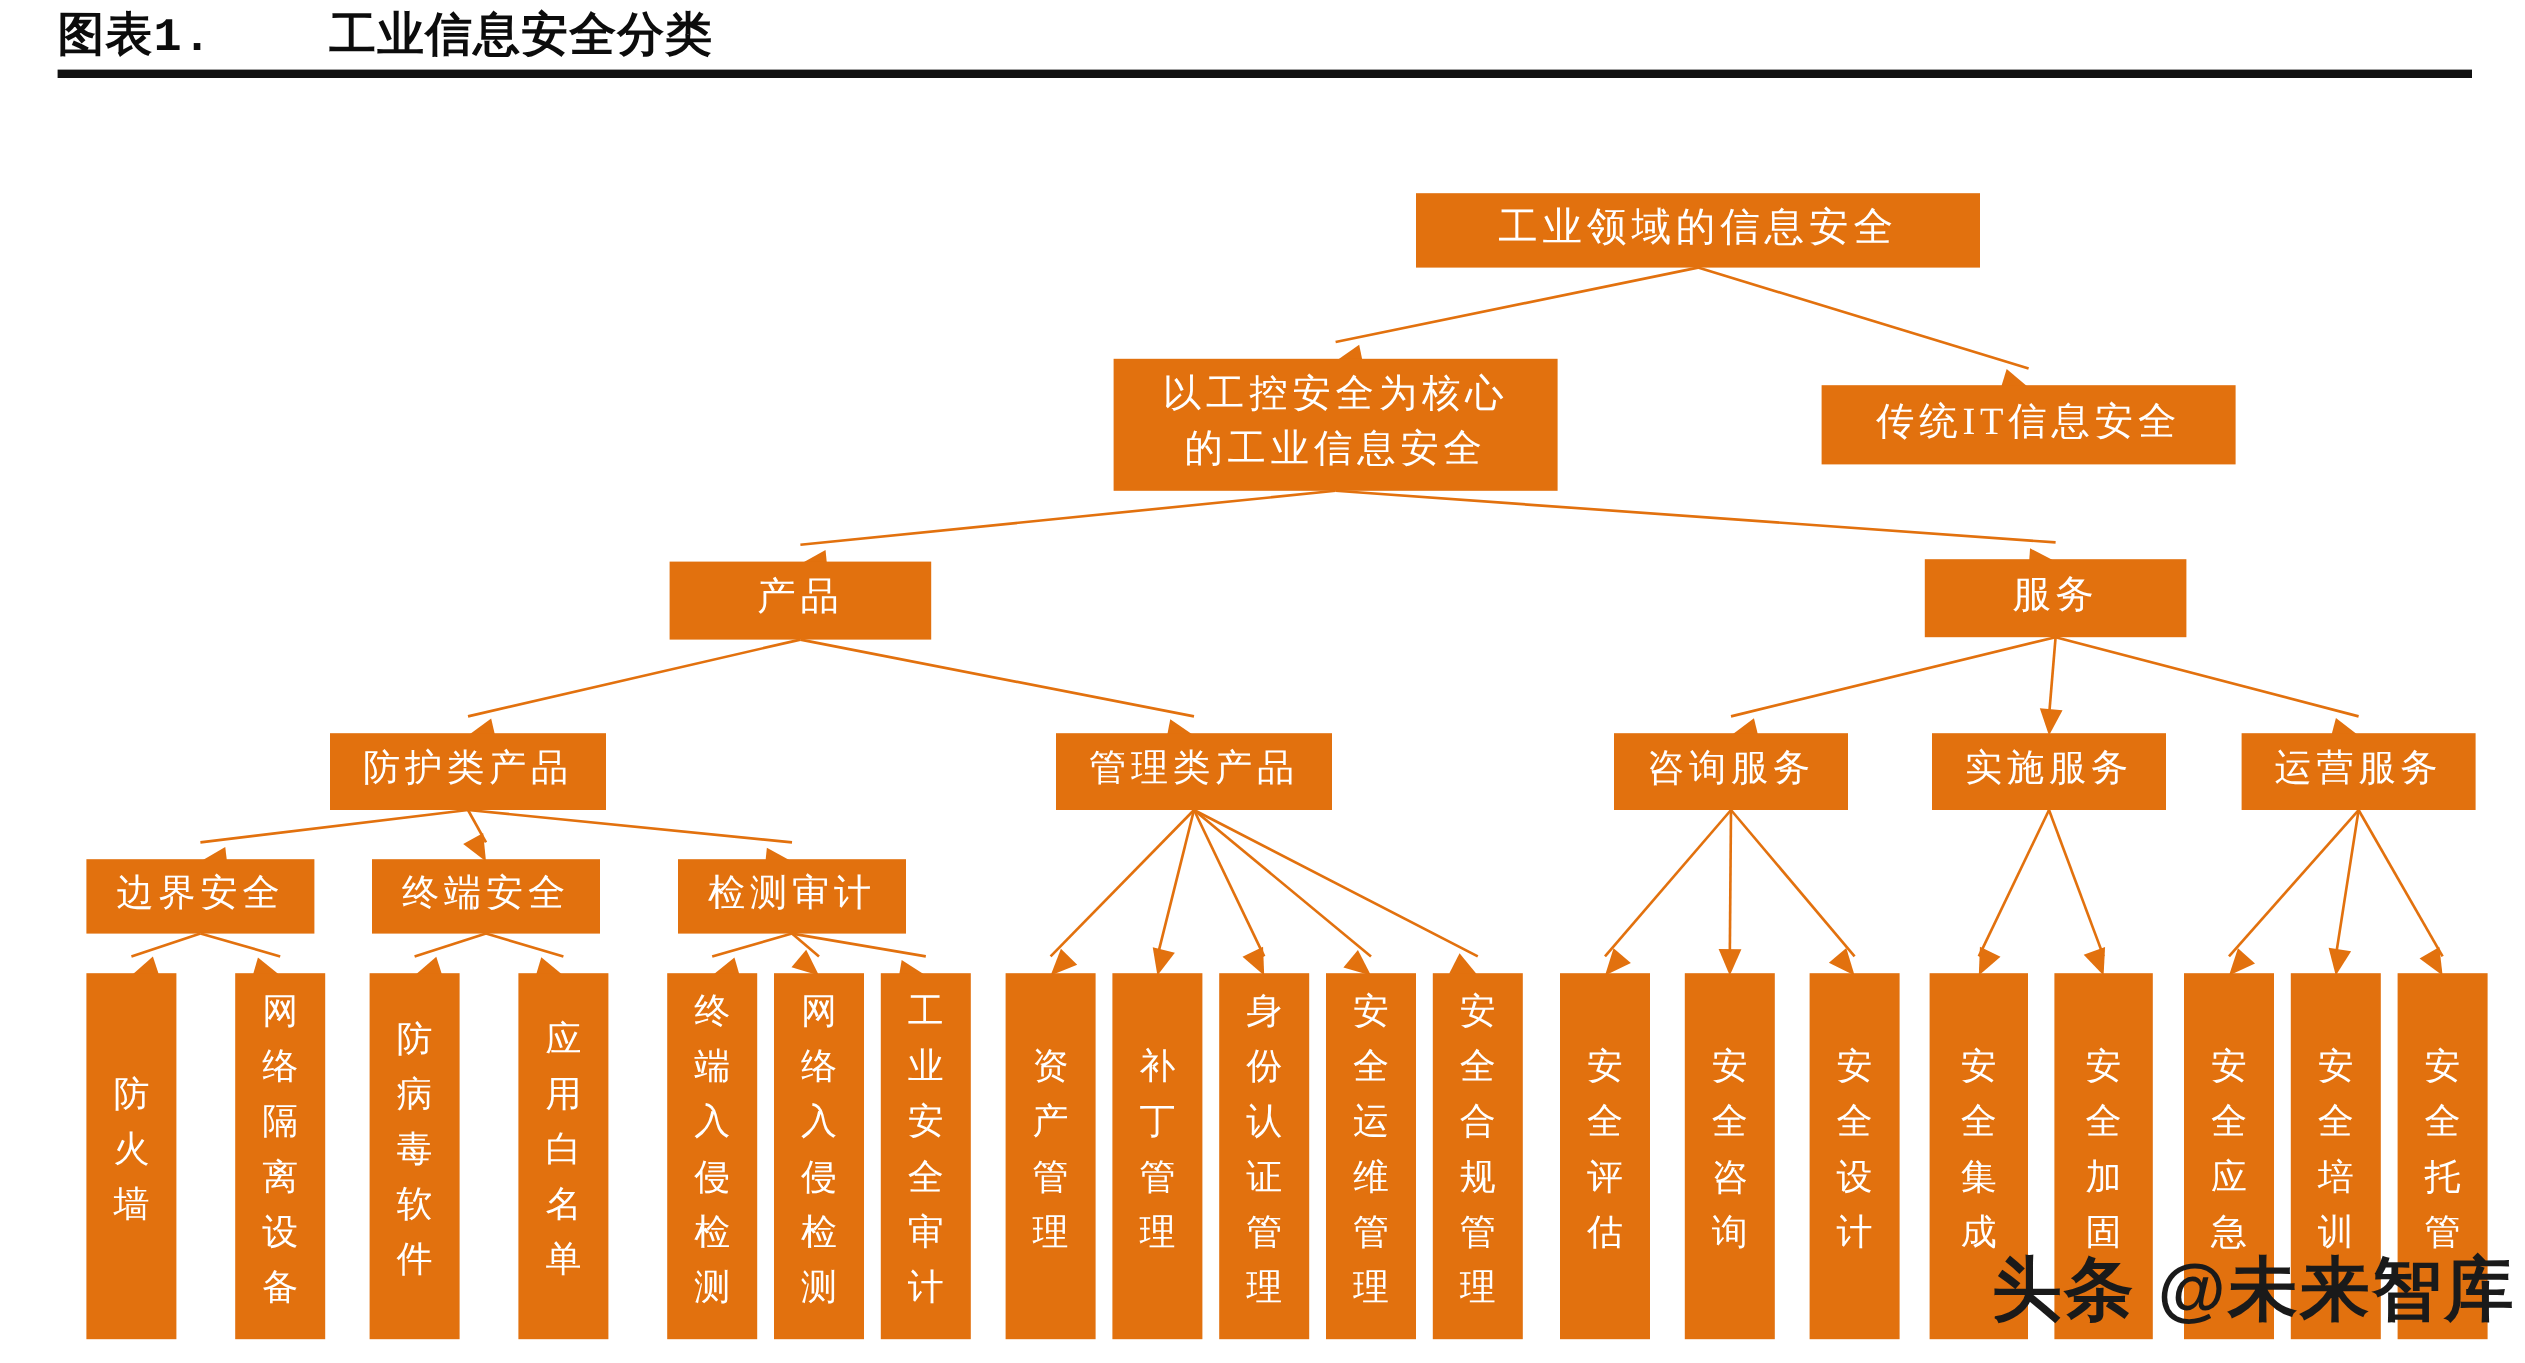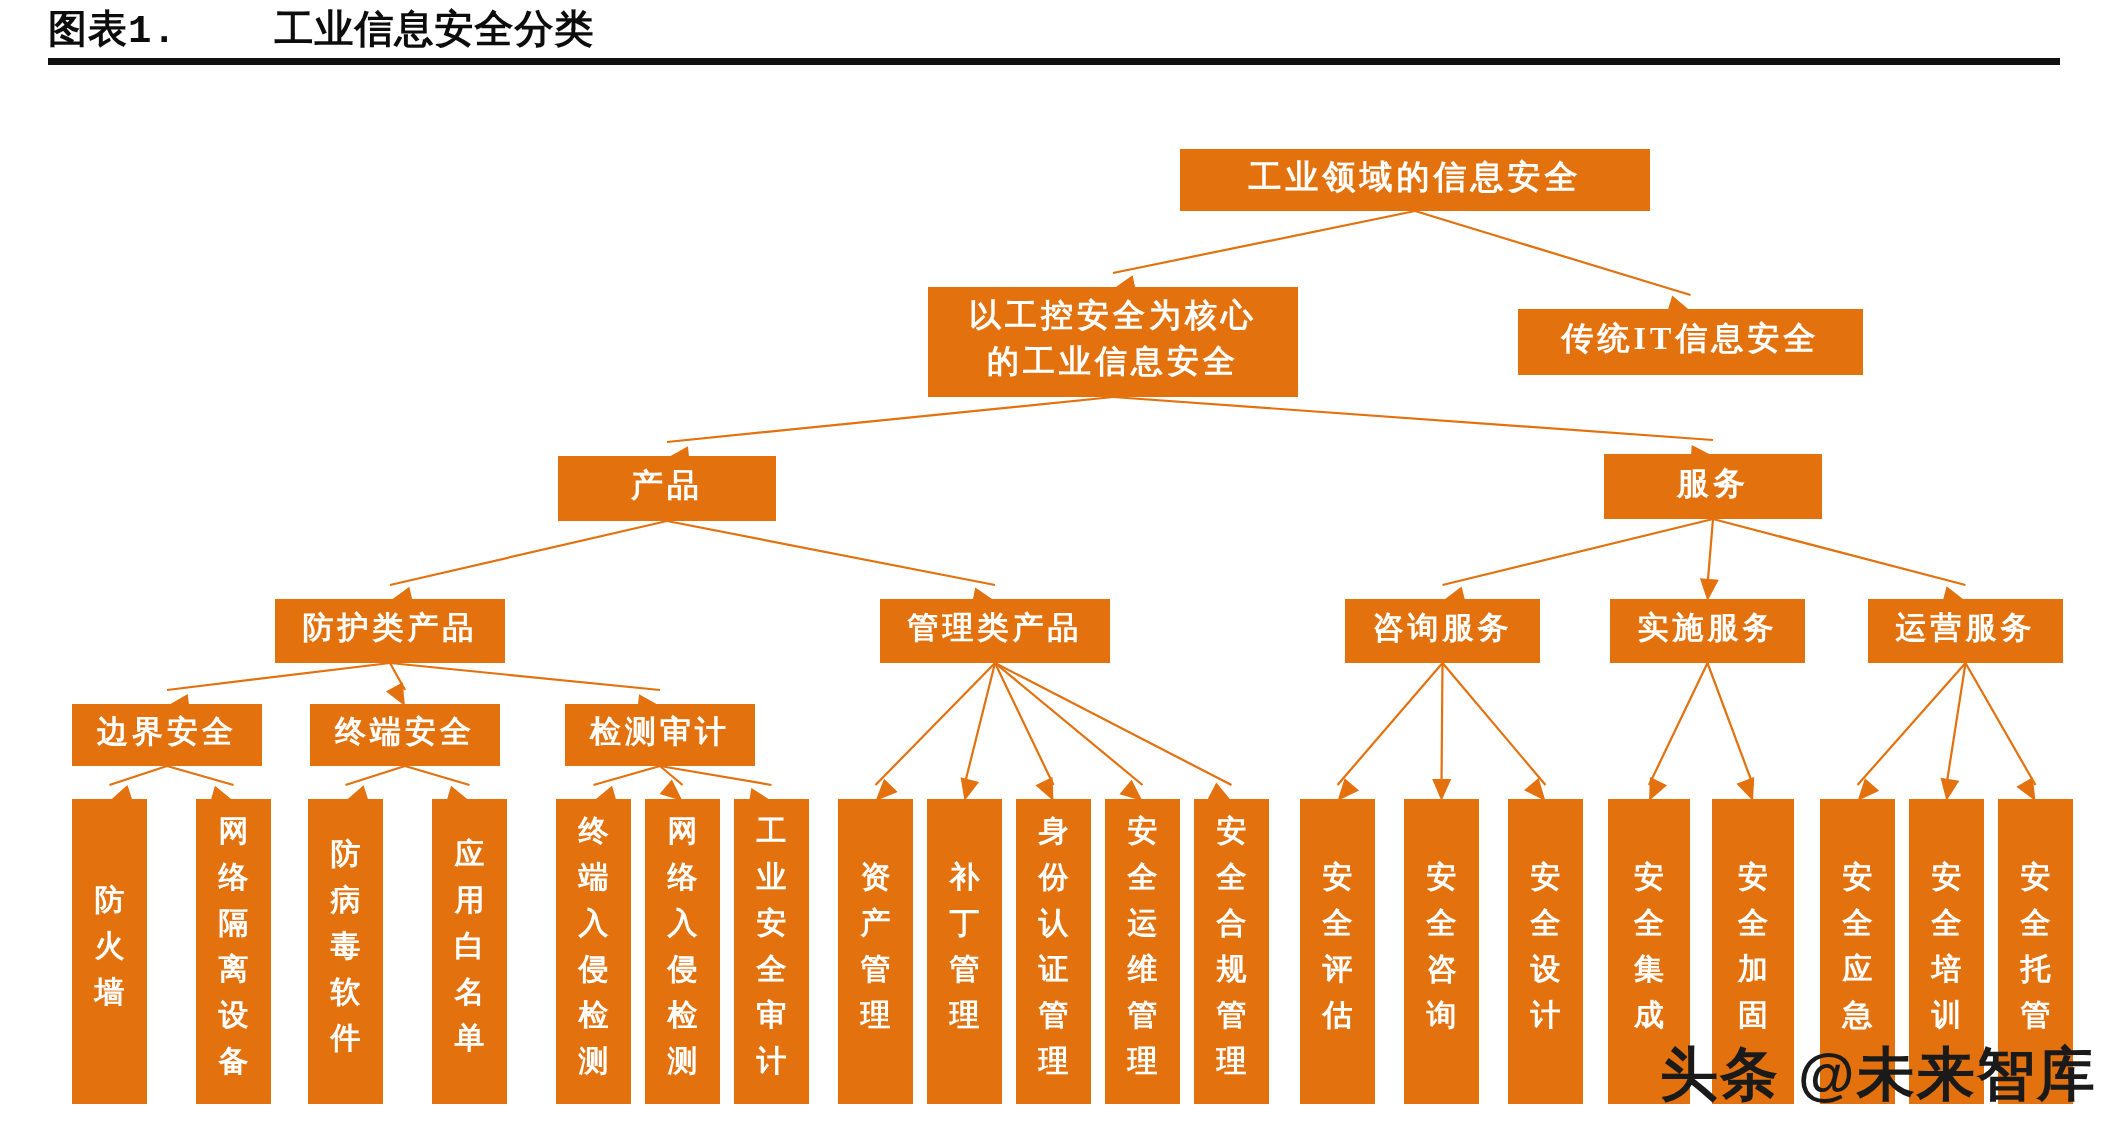--- a/index.html
+++ b/index.html
@@ -3,21 +3,21 @@
 <meta charset="utf-8">
 <style>
   html,body{margin:0;padding:0;background:#ffffff;}
   body{width:2104px;height:1136px;position:relative;overflow:hidden;
        font-family:"Liberation Serif","DejaVu Serif",serif;}
   #header{position:absolute;left:48px;top:6px;width:2010px;height:62px;}
   #title-text{font-size:39px;font-weight:bold;color:#0c0c0c;
       font-family:Liberation Mono, monospace;letter-spacing:1px;
       white-space:pre;line-height:52px;}
   #title-rule{position:absolute;left:48px;top:58px;width:2012px;height:7px;background:#111111;}
-  #canvas{position:absolute;left:0;top:54px;width:2104px;height:1066px;font-weight:bold;}
+  #canvas{position:absolute;left:0;top:66px;width:2104px;height:1066px;}
   svg{display:block;}
   .nodetext{fill:#ffffff;font-family:"Liberation Serif","DejaVu Serif",serif;}
   .wm{position:absolute;left:1660px;top:1036px;font-size:58px;font-weight:bold;
       color:#1a1a1a;font-family:"Liberation Sans","DejaVu Sans",sans-serif;
       white-space:pre;letter-spacing:2px;}
 </style>
 </head>
 <body>
 
 <div id="header">

